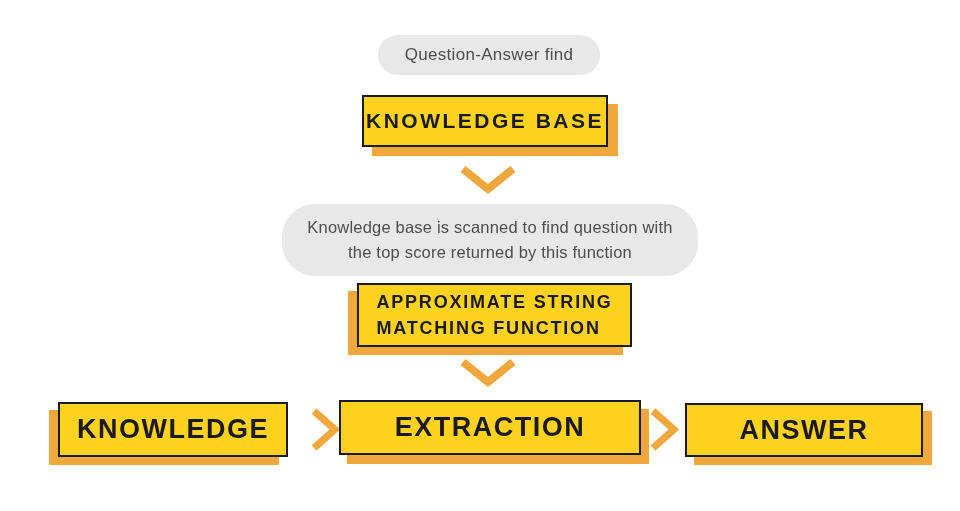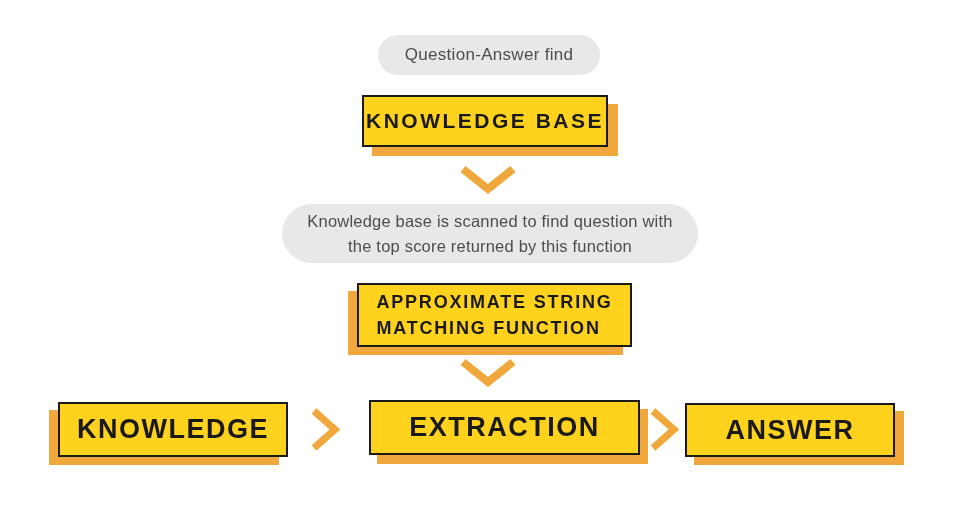--- a/index.html
+++ b/index.html
@@ -26,21 +26,21 @@
     display:flex;align-items:center;justify-content:center;
     text-align:center;
     white-space:pre-line;
   }
   .pill-top{
     left:378px;top:35px;width:222px;height:40px;
     border-radius:20px;
     font-size:17px;letter-spacing:.3px;
   }
   .pill-scan{
-    left:282px;top:204px;width:416px;height:59px;
+    left:282px;top:204px;width:416px;height:72px;
     border-radius:33px;
     font-size:16.5px;line-height:1.5;letter-spacing:.2px;
   }
   
   .node{position:absolute;}
   .node .shadow{
     position:absolute;inset:0;
     background:var(--orange);
   }
   .node .face{
@@ -58,24 +58,24 @@
   .node-kb .shadow{transform:translate(10px,9px);}
   .node-kb .face{font-size:21px;letter-spacing:2.5px;}
 
   .node-asmf{left:357px;top:283px;width:275px;height:64px;}
   .node-asmf .shadow{transform:translate(-9px,8px);}
   .node-asmf .face{font-size:18px;letter-spacing:1.8px;line-height:1.45;}
 
   .node-question{left:58px;top:402px;width:230px;height:55px;}
   .node-question .shadow{transform:translate(-9px,8px);}
 
-  .node-extraction{left:369px;top:400px;width:271px;height:55px;}
+  .node-extraction{left:339px;top:400px;width:271px;height:55px;padding-left:31px;}
   .node-extraction .shadow{transform:translate(8px,9px);}
 
-  .node-answer{left:685px;top:403px;width:210px;height:54px;}
+  .node-answer{left:685px;top:403px;width:210px;height:54px;padding-left:28px;}
   .node-answer .shadow{transform:translate(9px,8px);}
 
   .node-big .face{font-size:27px;letter-spacing:1.5px;}
 
   
   .chev{position:absolute;color:var(--orange);}
   .chev-down-1{left:459px;top:164px;}
   .chev-down-2{left:459px;top:357px;}
   .chev-right-1{left:309px;top:406px;}
   .chev-right-2{left:648px;top:406px;}

